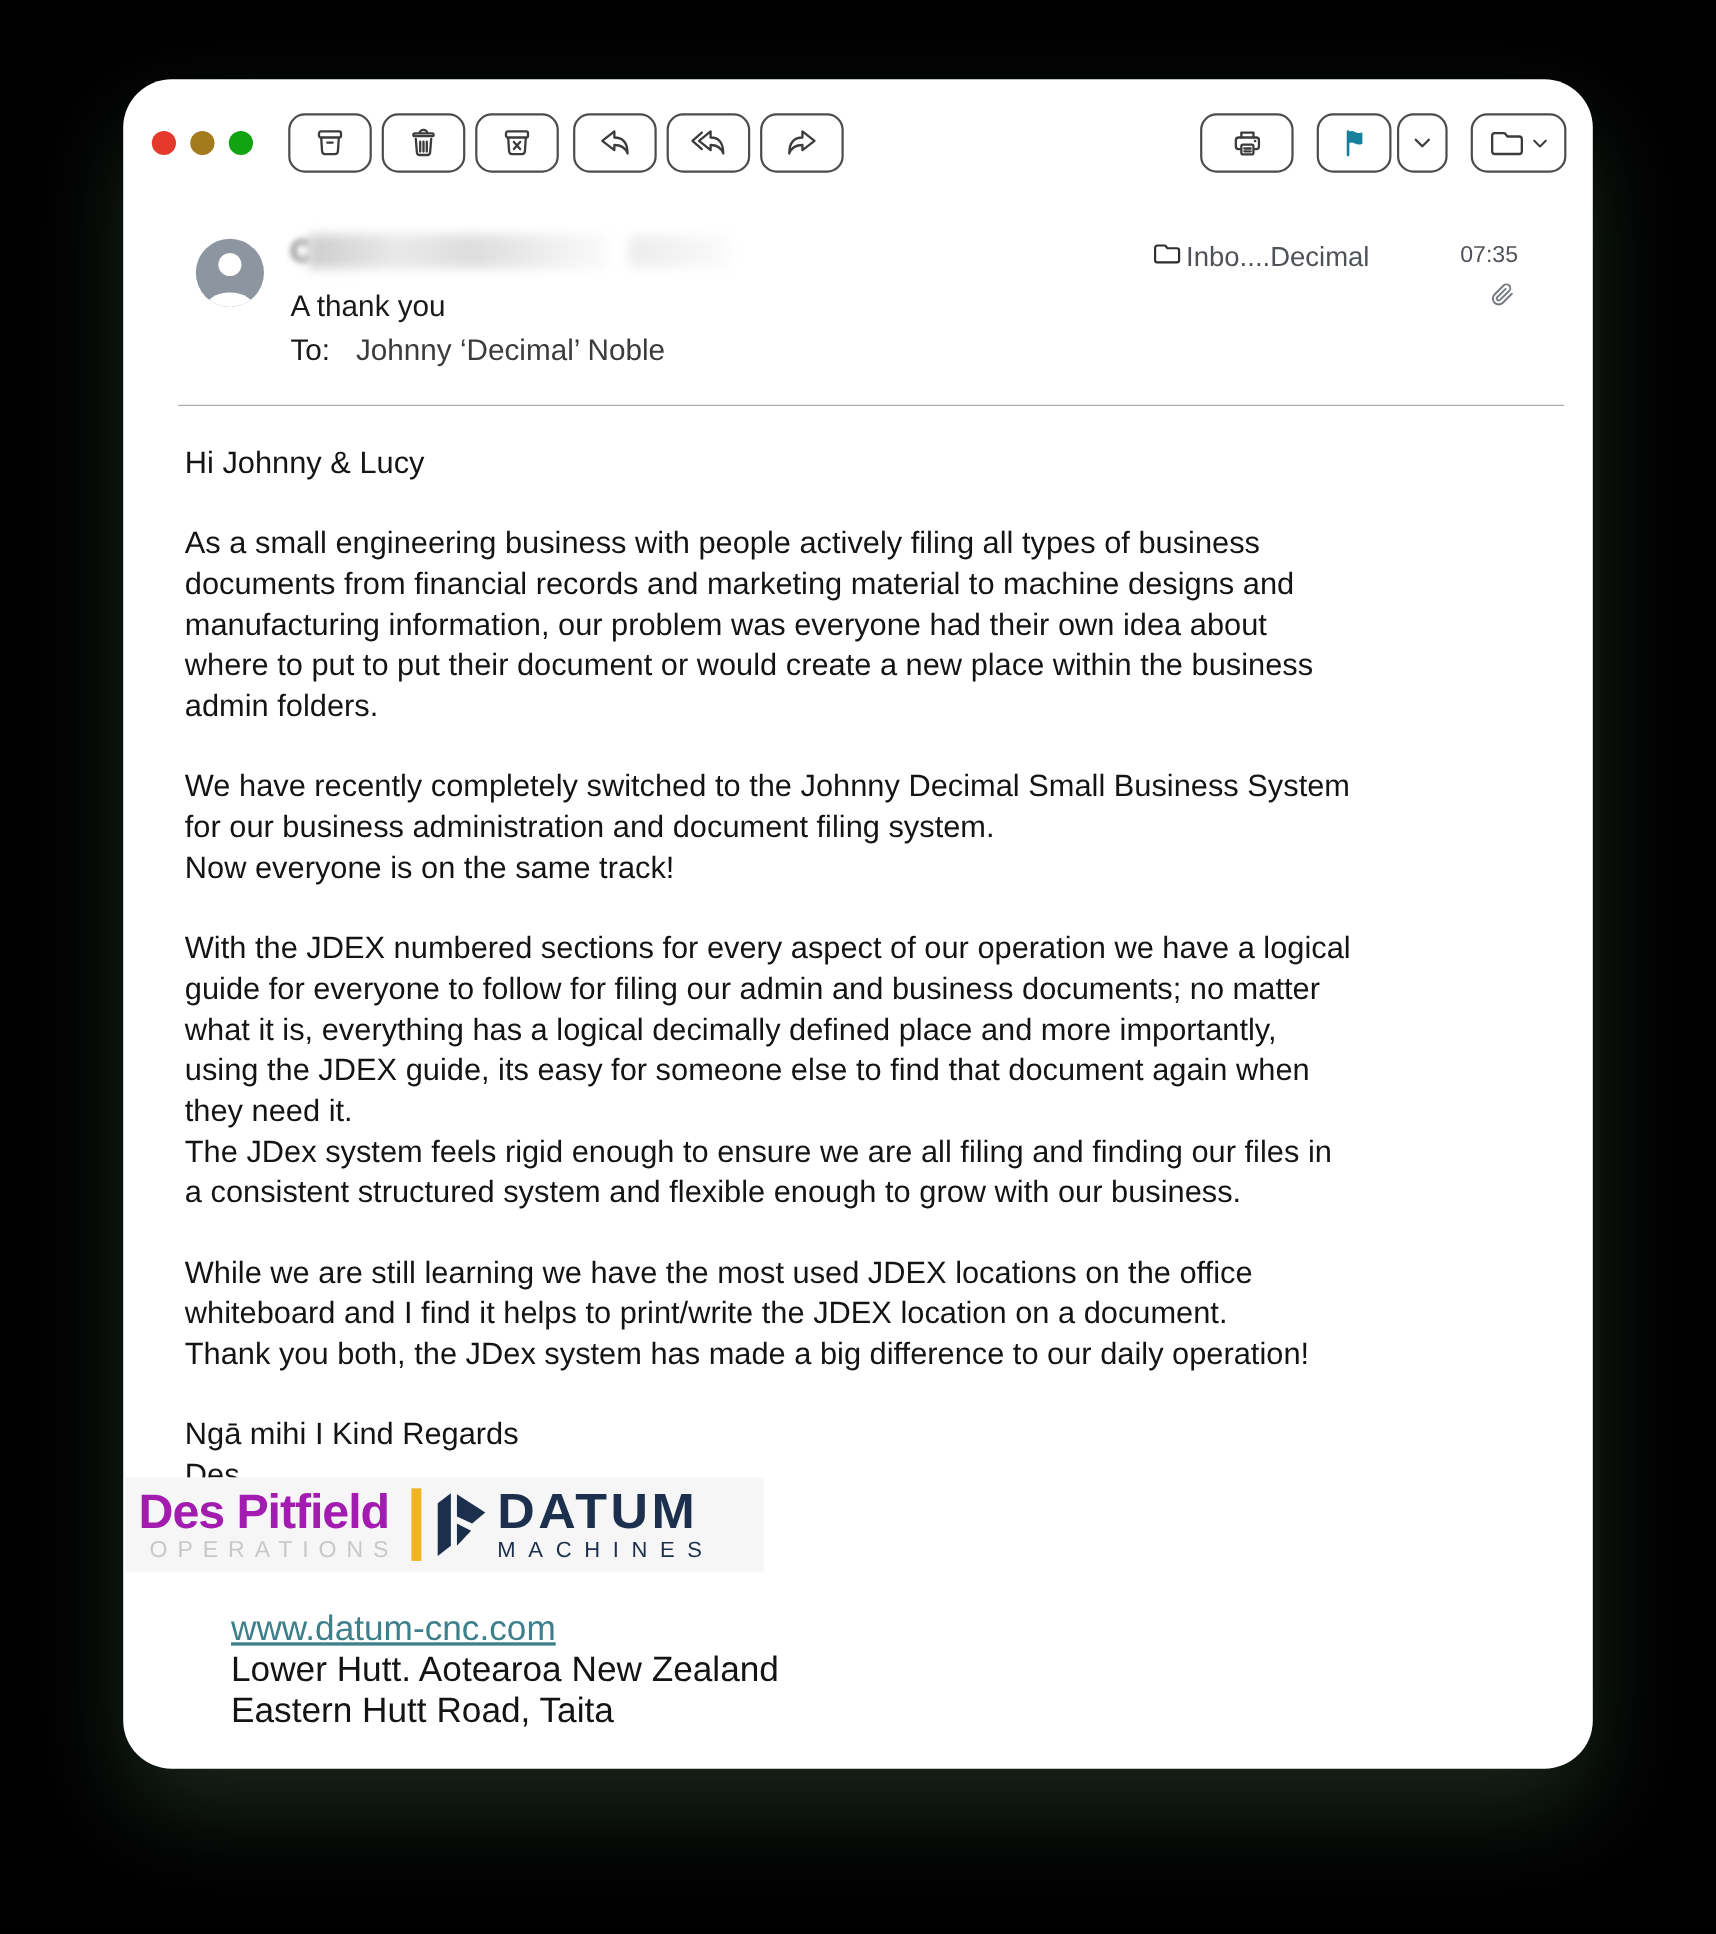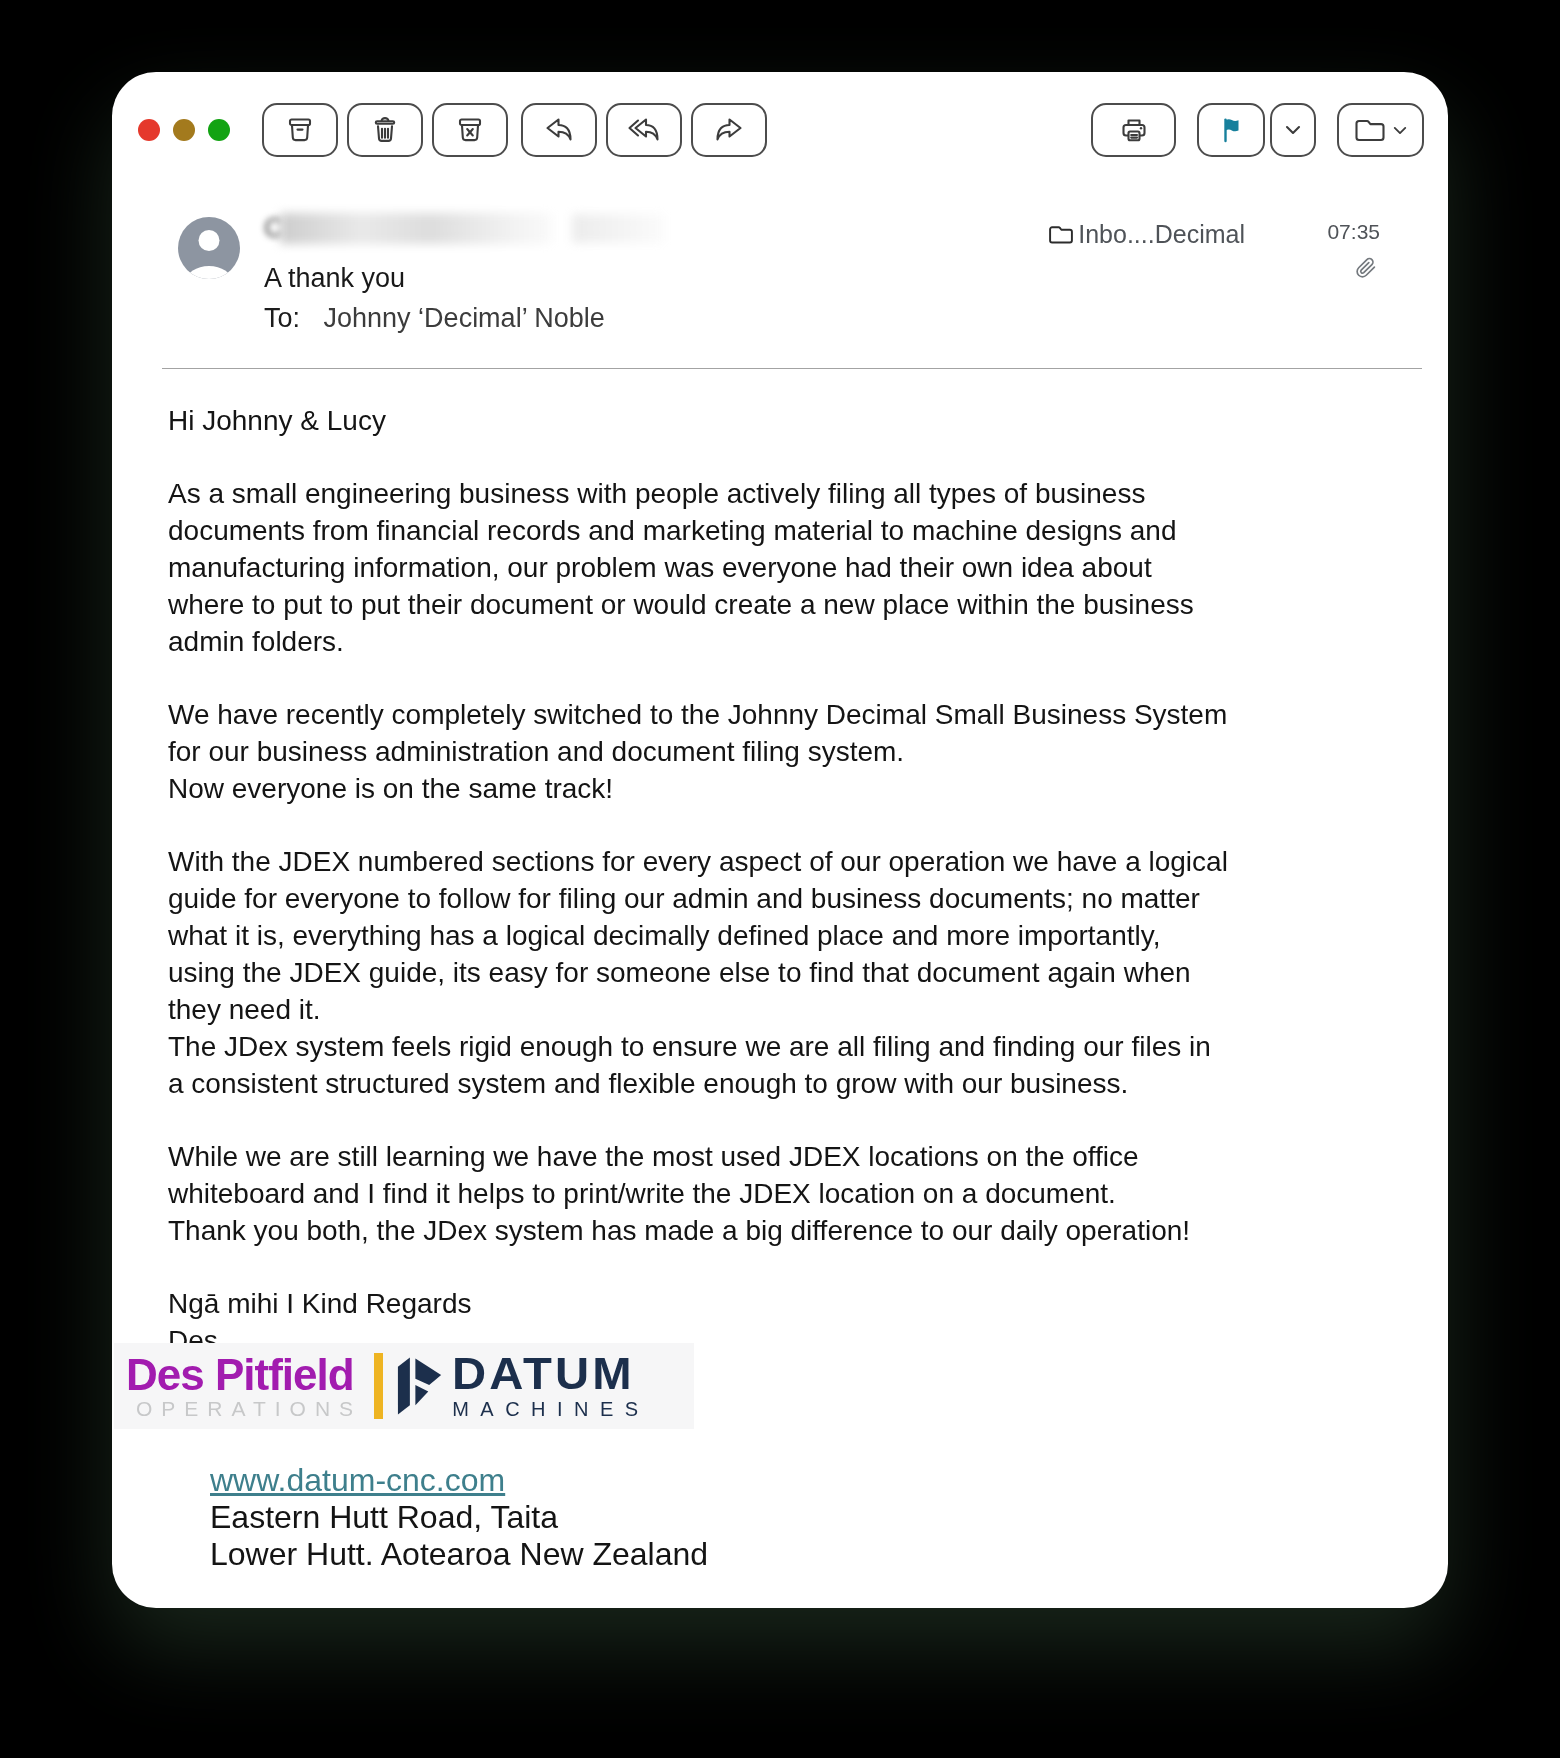--- a/index.html
+++ b/index.html
@@ -32,21 +32,21 @@
   .sender{position:absolute;left:152px;top:139px;height:34px;display:flex;align-items:center;}
   .frag{font-size:27px;color:#3a3a3a;filter:blur(3px);margin-right:-4px;}
   .b1{display:inline-block;width:272px;height:31px;border-radius:3px;filter:blur(5px);
       background:linear-gradient(90deg,#cdcdcd,#e9e9e9 30%,#dddddd 55%,#f2f2f2 85%,#fafafa);}
   .b2{display:inline-block;width:92px;height:29px;margin-left:20px;border-radius:3px;filter:blur(5px);
       background:linear-gradient(90deg,#ececec,#f5f5f5 60%,#fbfbfb);}
   .subject{position:absolute;left:152px;top:191px;font-size:27px;color:#191919;}
   .to-line{position:absolute;left:152px;top:231px;font-size:27px;color:#1f1f1f;}
   .to-label{margin-right:16px;color:#1c1c1c;}
   .recipient{color:#3c3c3c;}
-  .mailbox-chip{position:absolute;top:148px;right:203px;display:flex;align-items:center;gap:4px;
+  .mailbox-chip{position:absolute;top:148px;right:203px;display:flex;gap:4px;
                 font-size:25px;color:#4f5358;}
   .time{position:absolute;top:148px;right:68px;font-size:21px;color:#4f5358;}
   .clip{position:absolute;top:185px;right:70px;}
   .divider{position:absolute;top:296px;left:50px;right:26px;border-top:1.5px solid #a3a3a3;}
 
   
   .mailbody{position:absolute;top:330px;left:56px;right:46px;font-size:28px;line-height:37px;color:#141414;}
   .para{margin:0 0 36px 0;white-space:pre-line;}
 
   
@@ -232,18 +232,18 @@
         <polygon points="20,31 34,38 20,53" fill="#1c2f4c"></polygon>
       </svg>
       <div>
         <div class="sig-brand">DATUM</div>
         <div class="sig-brand-sub">MACHINES</div>
       </div>
     </div>
 
     <div class="links">
       <div><a class="site" href="#">www.datum-cnc.com</a></div>
+      <div class="addr">Lower Hutt. Aotearoa New Zealand</div>
       <div class="addr">Eastern Hutt Road, Taita</div>
-      <div class="addr">Lower Hutt. Aotearoa New Zealand</div>
     </div>
 
   </div>
 </div>
 
 </body></html>

